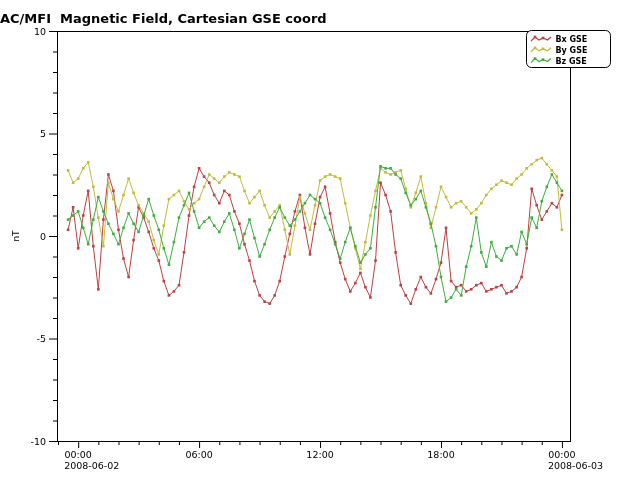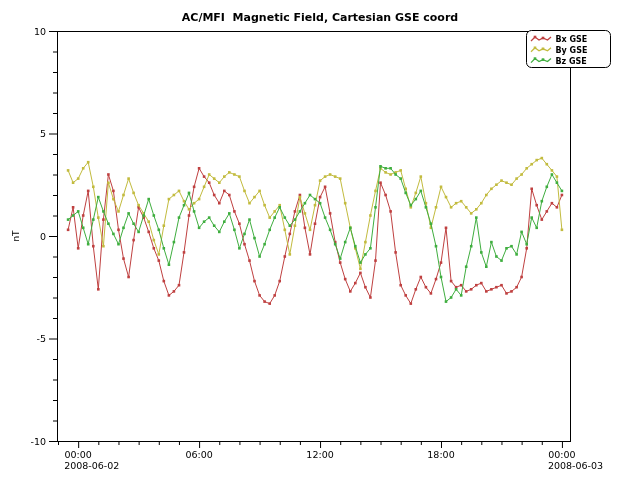--- a/index.html
+++ b/index.html
@@ -1,22 +1,22 @@
 <!DOCTYPE html>
 <html><head>
 <meta charset="utf-8">
 <style>
   html,body{margin:0;padding:0;}
   body{
     width:640px;height:480px;background:#ffffff;position:relative;overflow:hidden;
     font-family:"DejaVu Sans", sans-serif;
   }
   #chart-title{
-    position:absolute;top:11px;left:0;width:640px;text-align:center;
-    font-size:11px;font-weight:bold;color:#000;white-space:pre;
+    position:absolute;top:11px;left:0;width:640px;
+    font-size:13px;font-weight:bold;color:#000;white-space:pre;
   }
   svg{position:absolute;top:0;left:0;}
   text{font-family:"DejaVu Sans", sans-serif;fill:#000;}
 </style>
 </head>
 <body>
 
 <div id="chart-title">AC/MFI  Magnetic Field, Cartesian GSE coord</div>
 
 <svg id="chart-svg" width="640" height="480" viewBox="0 0 640 480" xmlns="http://www.w3.org/2000/svg">

